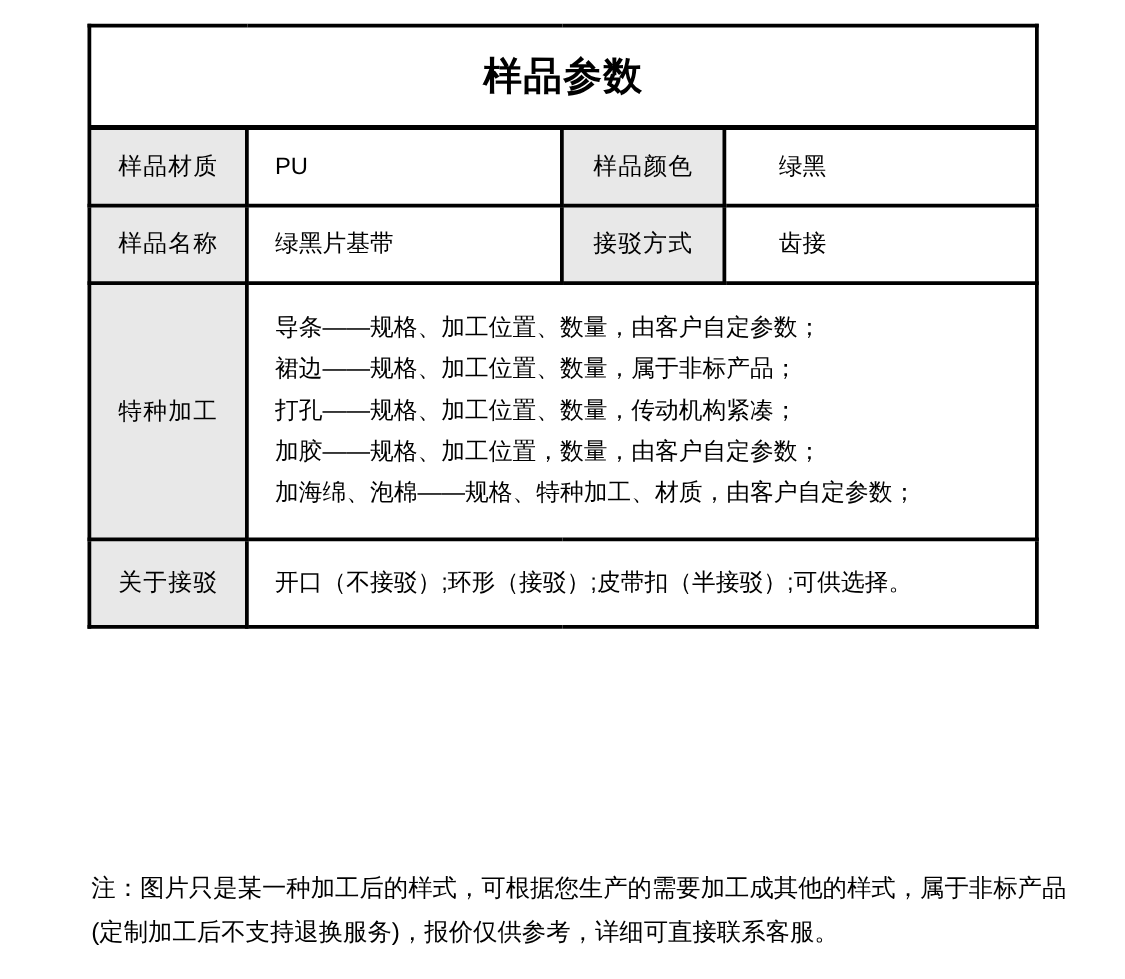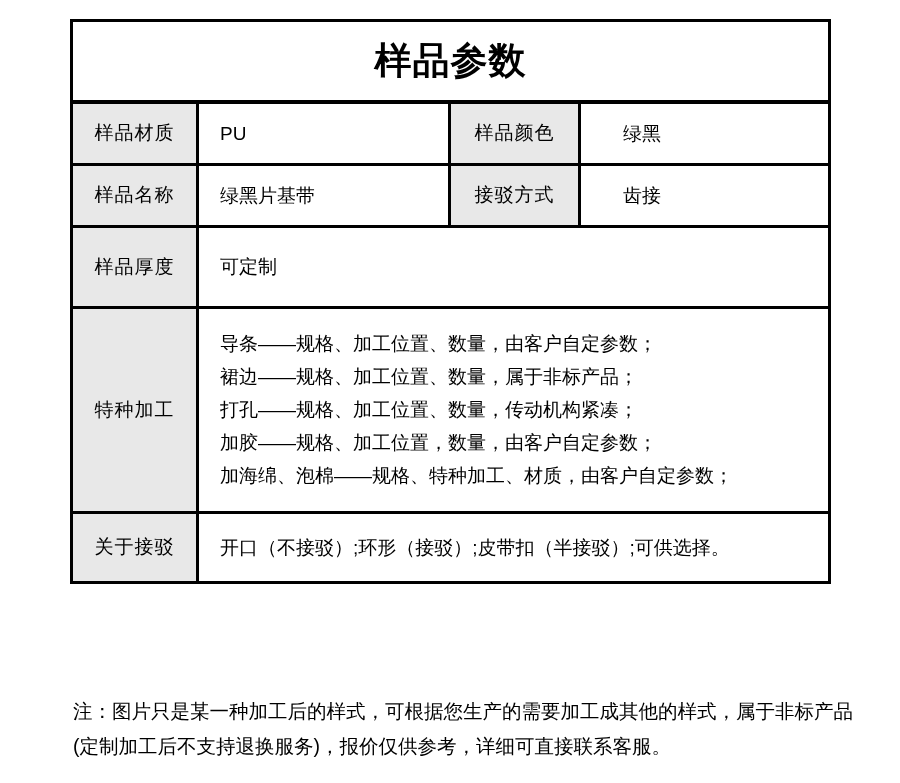--- a/index.html
+++ b/index.html
@@ -8,21 +8,21 @@
     font-family:"Liberation Sans","DejaVu Sans",sans-serif;
     color:var(--text,#000);
   }
   table.spec{
     position:absolute;left:70px;top:19px;width:758px;
     border-collapse:collapse;table-layout:fixed;
   }
   col.c1{width:126px;} col.c2{width:252px;} col.c3{width:130px;} col.c4{width:250px;}
   td{border:3px solid var(--border,#000);vertical-align:middle;}
   .title-row td{
-    height:76px;text-align:center;font-size:37px;font-weight:bold;
+    height:76px;text-align:center;font-size:31px;font-weight:bold;
     letter-spacing:1px;border-bottom-width:4px;background:#fff;
   }
   .lbl{
     background:var(--label-bg,#e8e8e8);
     text-align:center;font-size:19px;letter-spacing:1px;
   }
   .val{font-size:19px;padding-left:21px;line-height:33px;background:#fff;}
   .val4{padding-left:42px;}
   tr.r65{height:62px;}
   tr.r84{height:81px;}
@@ -53,24 +53,20 @@
       <td class="val">PU</td>
       <td class="lbl">样品颜色</td>
       <td class="val val4">绿黑</td>
     </tr>
     <tr class="r65">
       <td class="lbl">样品名称</td>
       <td class="val">绿黑片基带</td>
       <td class="lbl">接驳方式</td>
       <td class="val val4">齿接</td>
     </tr>
-    <tr class="r84">
-      <td class="lbl">样品厚度</td>
-      <td class="val" colspan="3">可定制</td>
-    </tr>
     <tr class="r208">
       <td class="lbl">特种加工</td>
       <td class="val" colspan="3">
         <div>导条——规格、加工位置、数量，由客户自定参数；</div>
         <div>裙边——规格、加工位置、数量，属于非标产品；</div>
         <div>打孔——规格、加工位置、数量，传动机构紧凑；</div>
         <div>加胶——规格、加工位置，数量，由客户自定参数；</div>
         <div>加海绵、泡棉——规格、特种加工、材质，由客户自定参数；</div>
       </td>
     </tr>

